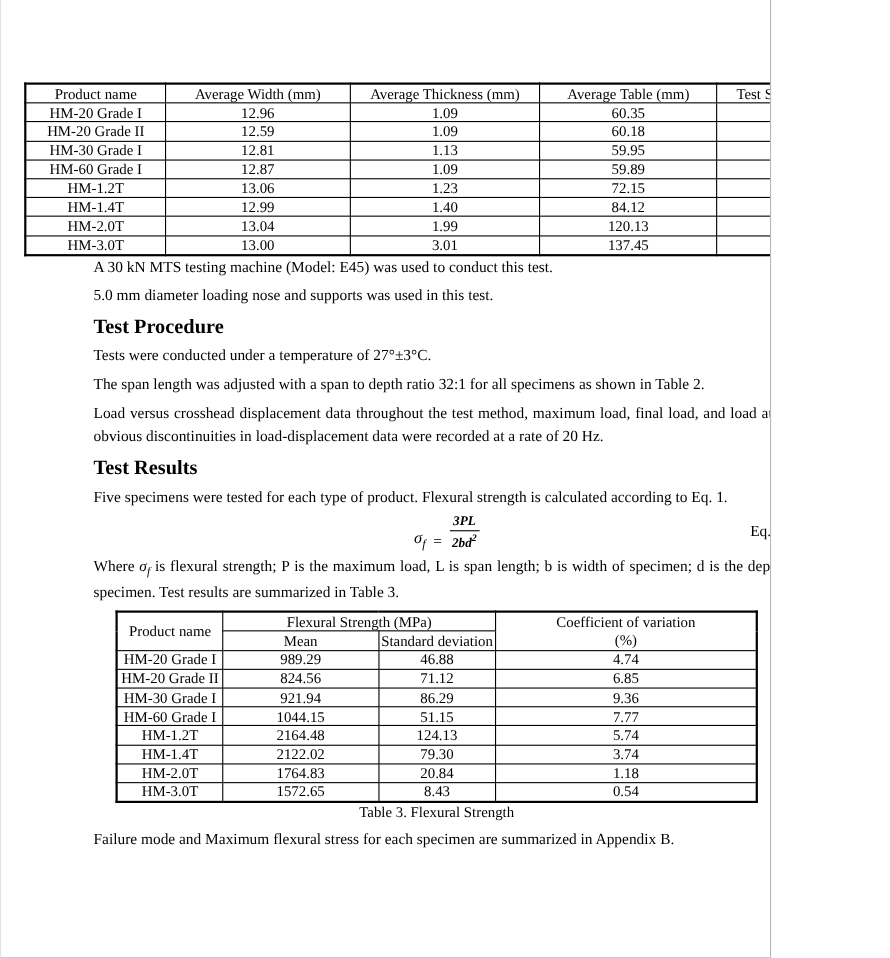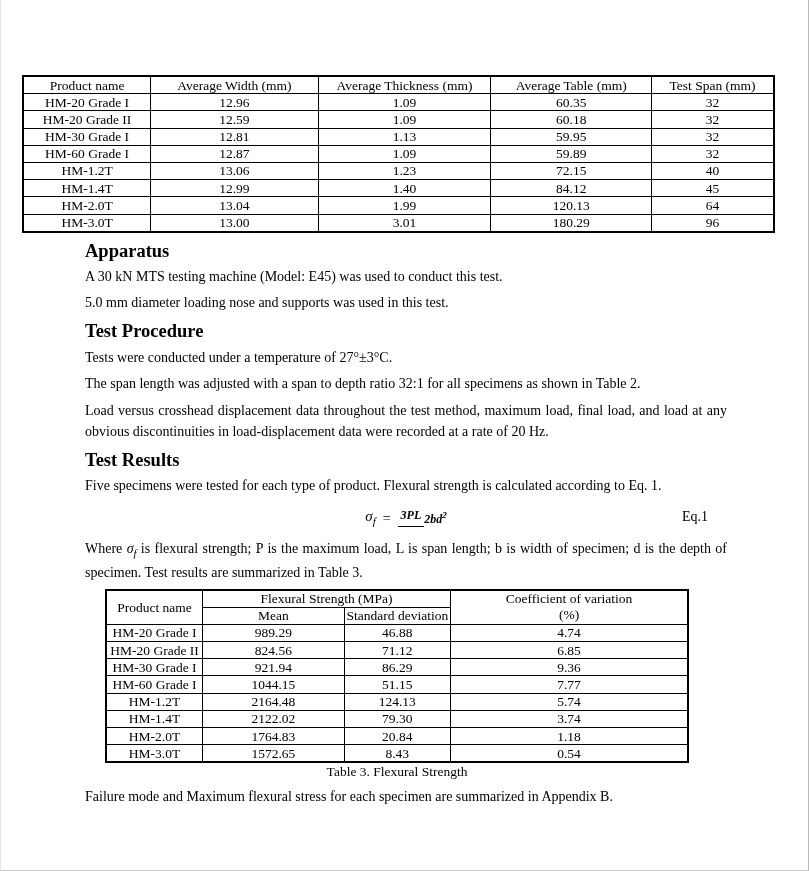--- a/index.html
+++ b/index.html
@@ -1,17 +1,17 @@
 <!DOCTYPE html>
 <html><head>
 <meta charset="utf-8">
 <style>
   html,body { margin:0; padding:0; background:#ffffff; }
   .page {
-    width:809px; height:871px; box-sizing:border-box;
+    width:701px; height:871px; box-sizing:border-box;
     background:#fff; color:#000;
     font-family:"Liberation Serif","DejaVu Serif",serif;
     padding-top:75px; overflow:hidden; position:relative;
     border-left:1px solid #e3e3e3; border-right:1px solid #b9b9b9; border-bottom:1px solid #c9c9c9;
   }
   table { border-collapse:collapse; table-layout:fixed; border:2px solid #000; }
   th, td {
     border:1px solid #000; text-align:center; vertical-align:middle;
     font-size:13.5px; font-weight:normal; padding:0 2px; height:16.2px; line-height:1.12;
     overflow:hidden; white-space:nowrap;
@@ -22,21 +22,21 @@
   .cap2 { width:753px; margin-left:21px; }
   .cap3 { width:584px; margin-left:104px; }
   .content { margin-left:84px; width:642px; }
   h2.sec { font-size:18.5px; font-weight:bold; margin:8px 0 4px; line-height:1.15; }
   p.body { font-size:14px; line-height:1.5; margin:0 0 5.5px; text-align:justify; }
   .eq-row { position:relative; height:32px; display:flex; align-items:center; justify-content:center; margin:4px 0 5px; }
   .eq { display:inline-flex; align-items:flex-end; font-style:italic; }
   .sig { font-size:15px; }
   .sig sub { font-size:11px; }
   .eq-eq { margin:0 7px; font-style:normal; font-size:14px; }
-  .frac { display:inline-flex; flex-direction:row; text-align:center; font-size:12px; font-weight:600; line-height:1.15; }
+  .frac { display:inline-flex; flex-direction:column; text-align:center; font-size:12px; font-weight:600; line-height:1.15; }
   .frac .num { border-bottom:1px solid #000; padding:0 3px 1px; }
   .frac .den { padding-top:1px; }
   .frac sup { font-size:9px; }
   .eq-label { position:absolute; right:19px; top:50%; transform:translateY(-50%); font-size:14px; }
   .sigma-inline { font-style:italic; }
   .sigma-inline sub { font-size:10.5px; font-style:italic; }
   .coeff-cell div { line-height:1.18; }
 </style>
 </head>
 <body>
@@ -107,29 +107,28 @@
           <td>HM-2.0T</td>
           <td>13.04</td>
           <td>1.99</td>
           <td>120.13</td>
           <td>64</td>
         </tr>
         <tr>
           <td>HM-3.0T</td>
           <td>13.00</td>
           <td>3.01</td>
-          <td>180.29</td>
+          <td>137.45</td>
           <td>96</td>
         </tr>
       </tbody>
   </table>
 
   <div class="content">
 
-    <h2 class="sec">Apparatus</h2>
     <p class="body">A 30 kN MTS testing machine (Model: E45) was used to conduct this test.</p>
     <p class="body">5.0 mm diameter loading nose and supports was used in this test.</p>
 
     <h2 class="sec">Test Procedure</h2>
     <p class="body">Tests were conducted under a temperature of 27°±3°C.</p>
     <p class="body">The span length was adjusted with a span to depth ratio 32:1 for all specimens as shown in Table 2.</p>
     <p class="body">Load versus crosshead displacement data throughout the test method, maximum load, final load, and load at any obvious discontinuities in load-displacement data were recorded at a rate of 20 Hz.</p>
 
     <h2 class="sec">Test Results</h2>
     <p class="body">Five specimens were tested for each type of product. Flexural strength is calculated according to Eq. 1.</p>

